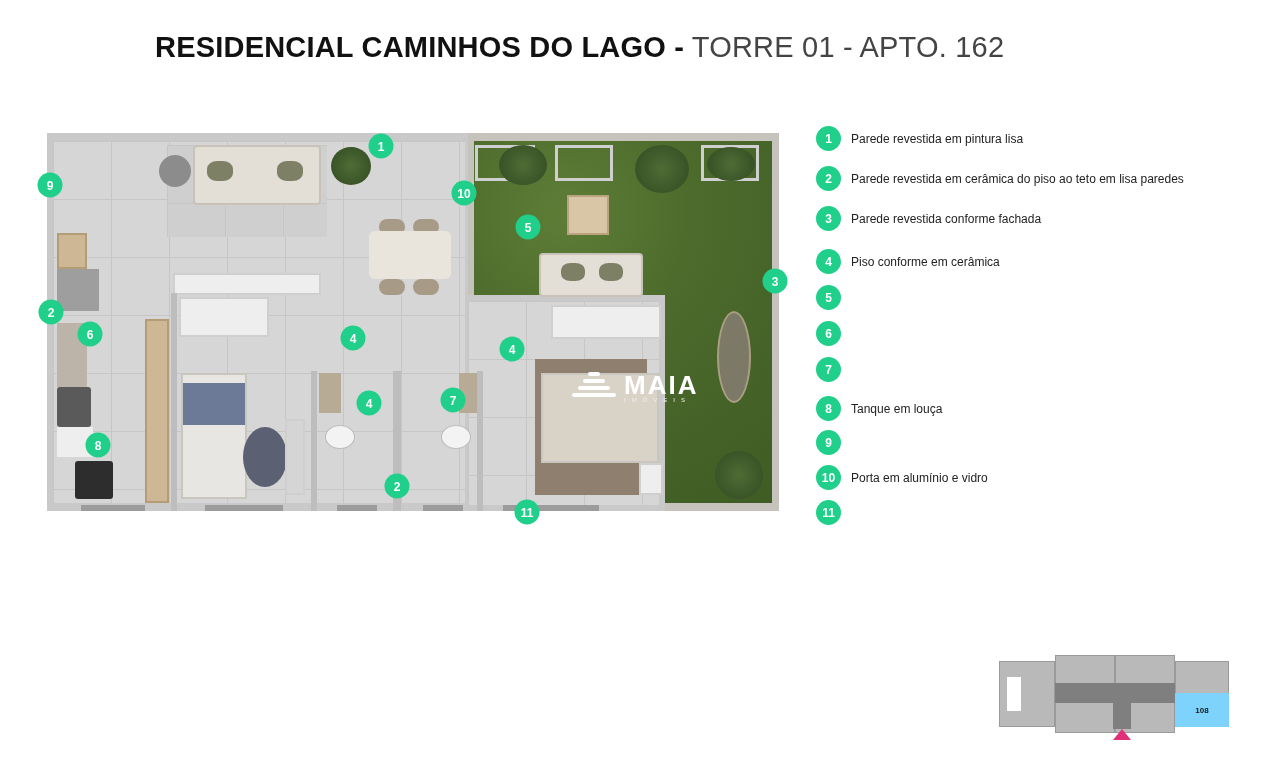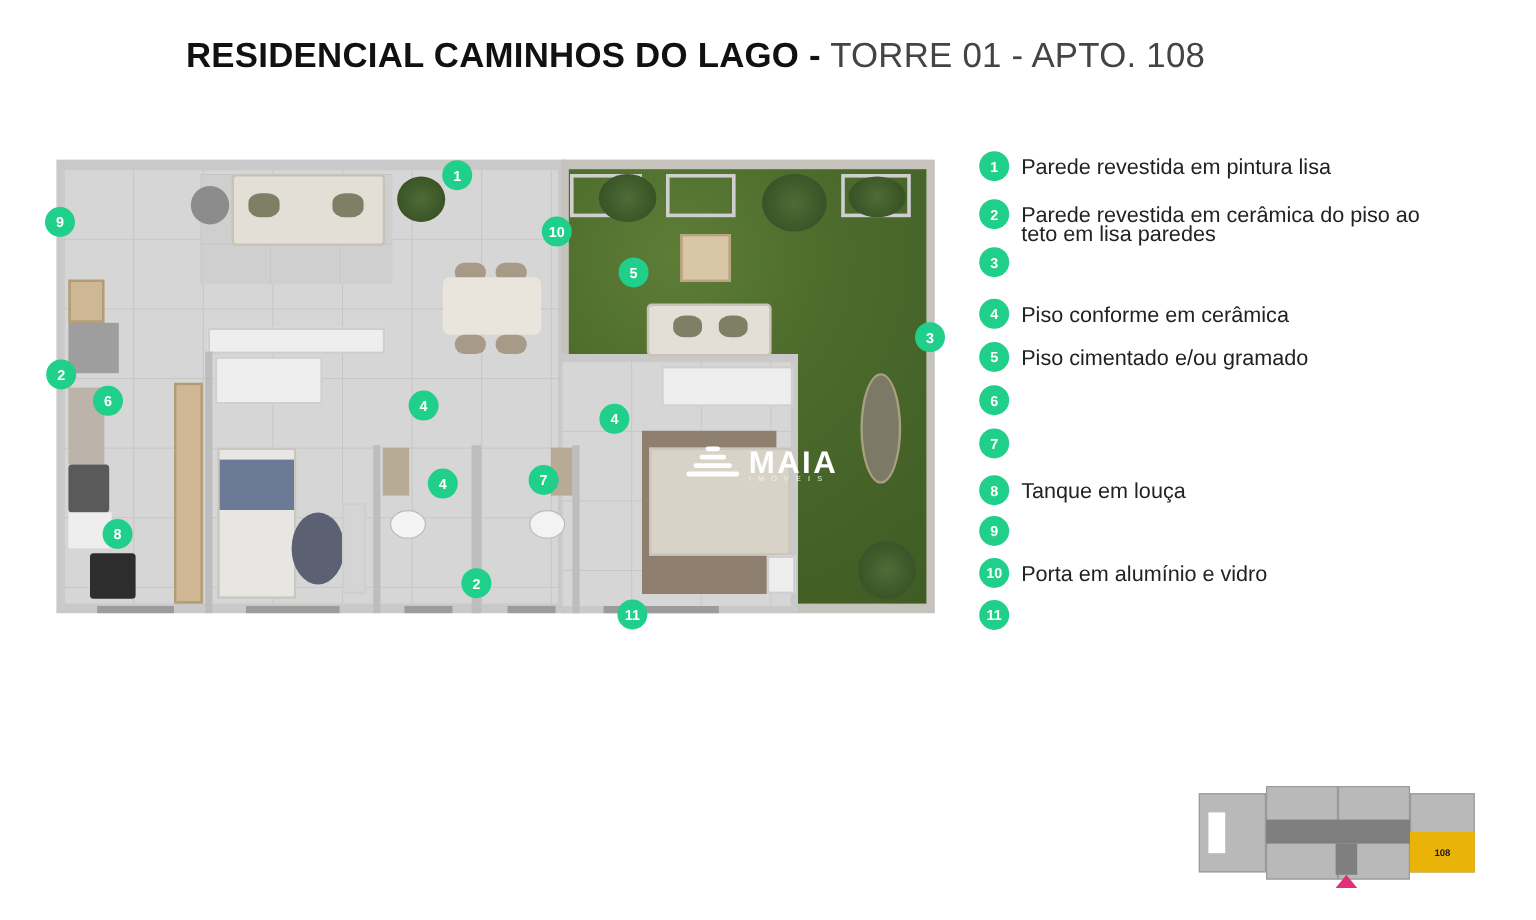--- a/index.html
+++ b/index.html
@@ -47,36 +47,36 @@
   .logo-mark { width: 44px; height: 30px; position: relative; }
   .logo-mark span { position: absolute; left: 50%; transform: translateX(-50%); height: 4px; background: #fff; border-radius: 2px; }
   .logo-text { margin-left: 8px; color: #fff; font-weight: bold; font-size: 26px; letter-spacing: 2px; line-height: 26px; }
   .logo-sub { position: absolute; left: 624px; top: 397px; color: #f0f0f0; font-size: 6px; letter-spacing: 6px; }
 
   
   .legend { position: absolute; left: 816px; top: 125px; width: 400px; }
   .legend-item { position: absolute; left: 0; display: flex; align-items: flex-start; }
   .legend-num { flex: none; width: 25px; height: 25px; border-radius: 50%; background: #1fcf8a; color: #fff; font-weight: bold;
     font-size: 12px; display: flex; align-items: center; justify-content: center; }
-  .legend-text { margin-left: 10px; font-size: 18px; line-height: 16px; color: #222; width: 360px; padding-top: 5px; }
+  .legend-text { margin-left: 10px; font-size: 12px; line-height: 16px; color: #222; width: 360px; padding-top: 5px; }
 
   
   .keyplan { position: absolute; left: 999px; top: 655px; width: 230px; height: 85px; }
   .kp-block { position: absolute; background: #b9b9b9; border: 1px solid #9a9a9a; }
   .kp-core { position: absolute; background: #7f7f7f; }
-  .kp-unit { position: absolute; background: #eab308; display: flex; align-items: center; justify-content: center;
+  .kp-unit { position: absolute; background: #7dd3fc; display: flex; align-items: center; justify-content: center;
     font-size: 8px; font-weight: bold; color: #1a1a1a; }
   .kp-arrow { position: absolute; left: 114px; top: 74px; width: 0; height: 0; border-left: 9px solid transparent;
     border-right: 9px solid transparent; border-bottom: 11px solid #e0307a; }
 </style>
 </head>
 <body>
 
 <div class="title">
-  <span class="bold">RESIDENCIAL CAMINHOS DO LAGO -</span><span class="light"> TORRE 01 - APTO. 108</span>
+  <span class="bold">RESIDENCIAL CAMINHOS DO LAGO -</span><span class="light"> TORRE 01 - APTO. 162</span>
 </div>
 
 <div class="plan">
   <div class="indoor">
     <div class="floor" style="left:6px;top:8px;width:412px;height:362px;"></div>
   </div>
   <div class="garden">
     <div class="grass"></div>
   </div>
   <div class="indoor2">
@@ -176,28 +176,28 @@
   <div class="legend-item" style="top:1px;">
     <div class="legend-num">1</div>
     <div class="legend-text">Parede revestida em pintura lisa</div>
   </div>
   <div class="legend-item" style="top:41px;">
     <div class="legend-num">2</div>
     <div class="legend-text">Parede revestida em cerâmica do piso ao teto em lisa paredes</div>
   </div>
   <div class="legend-item" style="top:81px;">
     <div class="legend-num">3</div>
+    <div class="legend-text">Parede revestida conforme fachada</div>
   </div>
   <div class="legend-item" style="top:124px;">
     <div class="legend-num">4</div>
     <div class="legend-text">Piso conforme em cerâmica</div>
   </div>
   <div class="legend-item" style="top:160px;">
     <div class="legend-num">5</div>
-    <div class="legend-text">Piso cimentado e/ou gramado</div>
   </div>
   <div class="legend-item" style="top:196px;">
     <div class="legend-num">6</div>
   </div>
   <div class="legend-item" style="top:232px;">
     <div class="legend-num">7</div>
   </div>
   <div class="legend-item" style="top:271px;">
     <div class="legend-num">8</div>
     <div class="legend-text">Tanque em louça</div>

